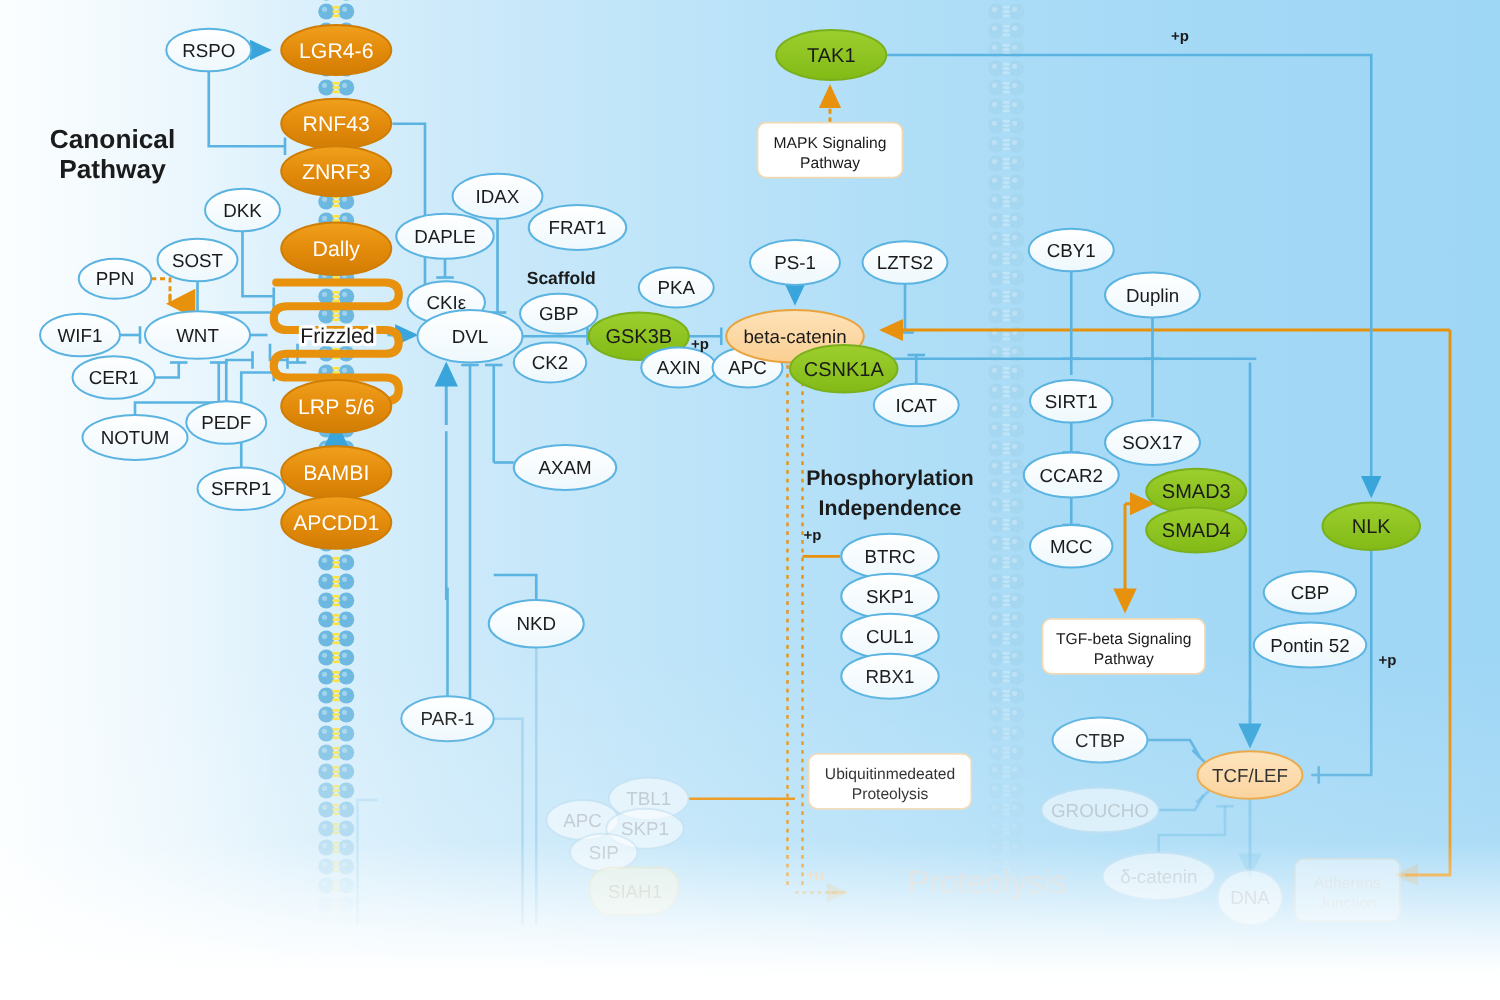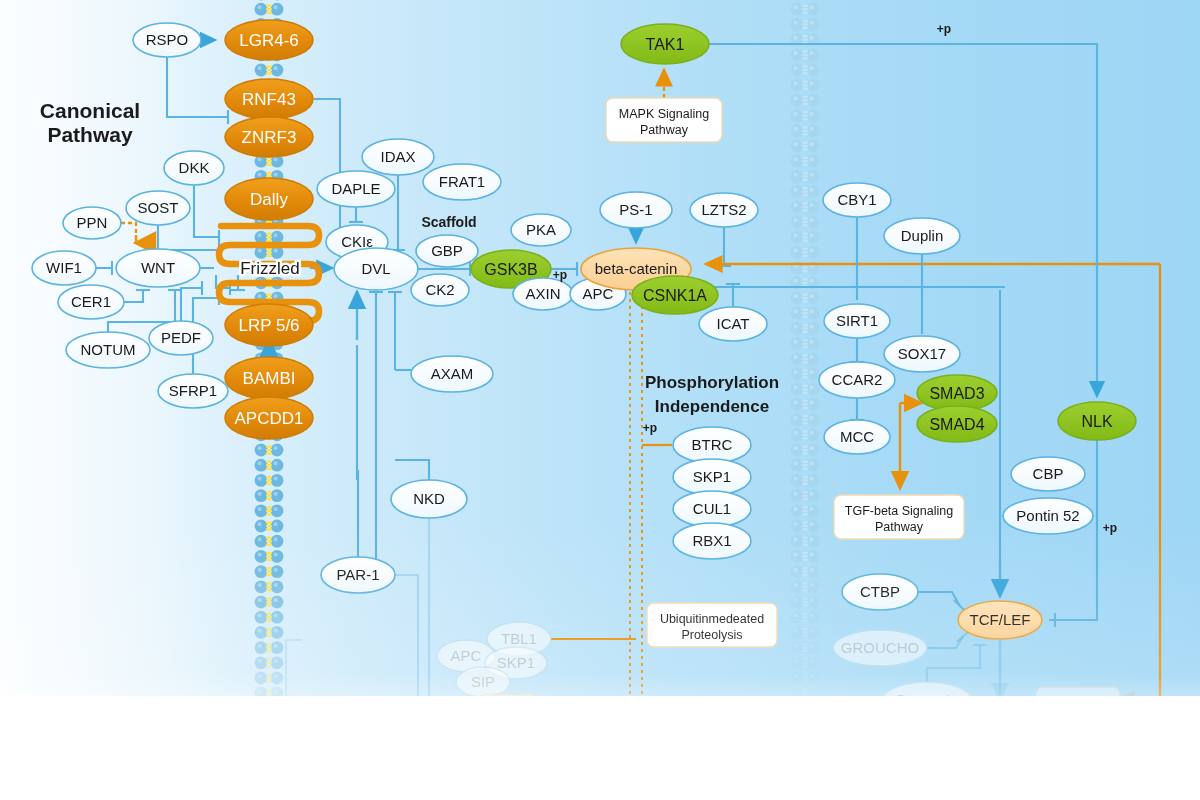--- a/index.html
+++ b/index.html
@@ -1,21 +1,21 @@
 <!DOCTYPE html>
 <html><head>
 <meta charset="utf-8">
 <style>
   html,body{margin:0;padding:0;}
   body{
     width:1200px;height:800px;overflow:hidden;
     font-family:"Liberation Sans", sans-serif;
     background:#ffffff;
   }
-  #stage{position:relative;width:1200px;height:696px;overflow:hidden;background:#7dd3fc;}
+  #stage{position:relative;width:1200px;height:800px;overflow:hidden;background:#7dd3fc;}
   #svgroot{position:absolute;left:0;top:0;width:1200px;height:800px;}
   text{font-family:"Liberation Sans", sans-serif;}
 </style>
 </head>
 <body>
 
 <div id="stage">
   <svg id="svgroot" viewBox="0 0 1200 800" xmlns="http://www.w3.org/2000/svg">
     <defs>
       <linearGradient id="bgGrad" x1="0" y1="0" x2="1" y2="0">

